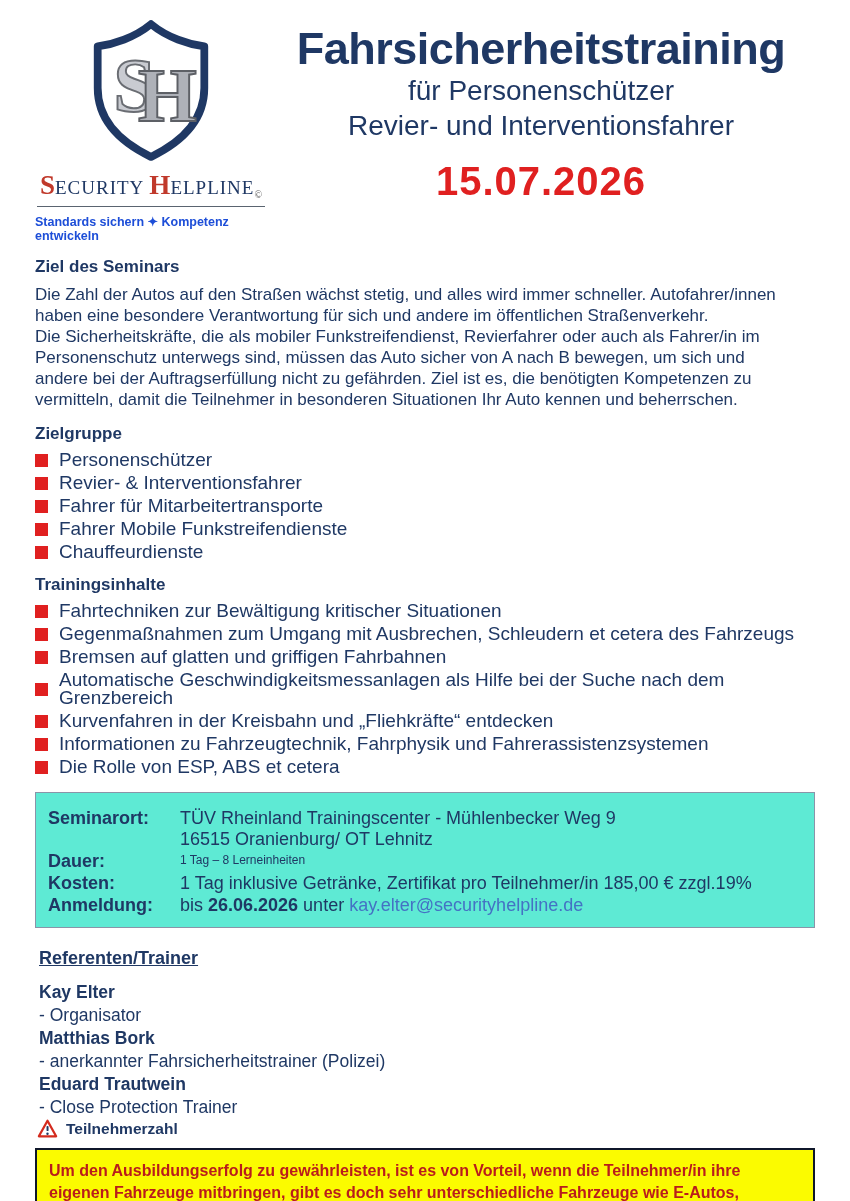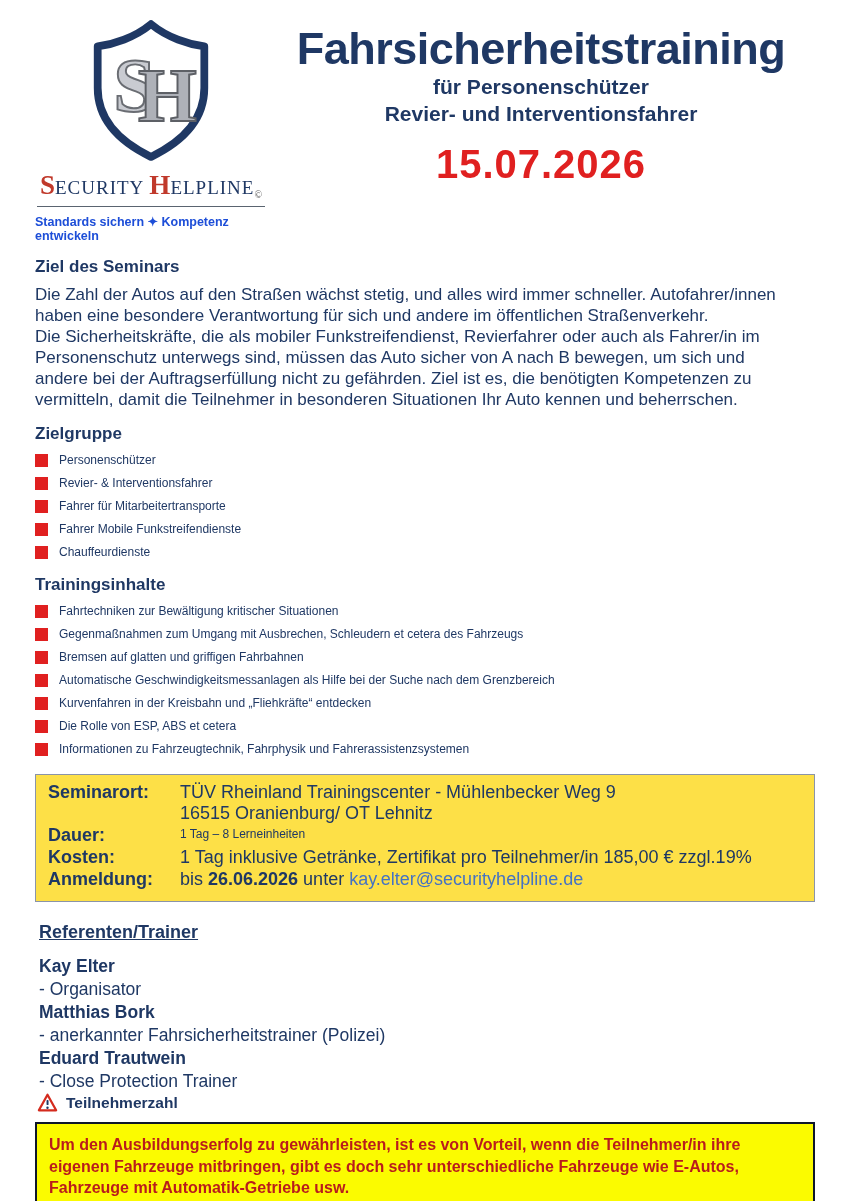--- a/index.html
+++ b/index.html
@@ -14,34 +14,34 @@
   .logo-col{width:232px;flex-shrink:0;display:flex;flex-direction:column;align-items:center;}
   .shield{margin-top:4px;}
   .brand-line{margin-top:6px;font-family:"Liberation Serif", serif;color:#1F3864;white-space:nowrap;}
   .brand-cap{font-size:27px;color:#C0392B;font-weight:bold;}
   .brand-rest{font-size:19px;letter-spacing:1px;}
   .brand-copy{font-size:10px;vertical-align:sub;color:#555;}
   .brand-rule{width:228px;border:none;border-top:1.5px solid #5a6470;margin:5px 0 7px 0;}
   .tagline{font-size:12.5px;font-weight:bold;color:#1d4ed8;}
   .title-col{flex:1;text-align:center;padding-top:12px;}
   .main-title{font-size:45px;font-weight:bold;line-height:1.02;margin:0;letter-spacing:-0.5px;}
-  .sub-title{font-size:21px;font-weight:bold;line-height:1.2;margin:2px 0 0 0;}
+  .sub-title{font-size:28px;font-weight:normal;line-height:1.2;margin:2px 0 0 0;}
   .date-line{font-size:40px;font-weight:bold;color:#E02020;margin-top:16px;letter-spacing:1px;}
 
   
   .sec-heading{font-size:17px;font-weight:bold;margin:14px 0 7px 0;}
   .goal-par{font-size:17px;line-height:21px;white-space:pre-line;margin:0;}
   .blist{margin:2px 0 0 0;}
-  .blist-item{display:flex;align-items:center;margin:0 0 5px 0;font-size:12px;line-height:18px;}
+  .blist-item{display:flex;align-items:center;margin:0 0 5px 0;font-size:19px;line-height:18px;}
   .bullet{width:13px;height:13px;background:#E02020;flex-shrink:0;margin-right:11px;}
 
   
   .infobox{
-    margin-top:16px;border:1.5px solid #8A94A8;background:#fde047;
-    padding:6px 12px 10px 12px;font-size:18px;
+    margin-top:16px;border:1.5px solid #8A94A8;background:#5eead4;
+    padding:14px 12px 10px 12px;font-size:18px;
   }
   .ib-row{display:flex;margin:1px 0;}
   .ib-label{width:132px;flex-shrink:0;font-weight:bold;}
   .ib-val{flex:1;}
   .ib-small{font-size:12px;padding-top:2px;}
   .ib-bold{font-weight:bold;}
   .ib-email{color:#4472C4;}
 
   
   .lower{display:flex;margin-top:18px;flex-direction:column;}
@@ -139,25 +139,25 @@
       <div class="blist-item">
           <span class="bullet"></span>
           <span>Automatische Geschwindigkeitsmessanlagen als Hilfe bei der Suche nach dem Grenzbereich</span>
         </div>
       <div class="blist-item">
           <span class="bullet"></span>
           <span>Kurvenfahren in der Kreisbahn und „Fliehkräfte“ entdecken</span>
         </div>
       <div class="blist-item">
           <span class="bullet"></span>
+          <span>Informationen zu Fahrzeugtechnik, Fahrphysik und Fahrerassistenzsystemen</span>
+        </div>
+      <div class="blist-item">
+          <span class="bullet"></span>
           <span>Die Rolle von ESP, ABS et cetera</span>
-        </div>
-      <div class="blist-item">
-          <span class="bullet"></span>
-          <span>Informationen zu Fahrzeugtechnik, Fahrphysik und Fahrerassistenzsystemen</span>
         </div>
     </div>
   </div>
 
   <div class="infobox">
     <div class="ib-row">
       <span class="ib-label">Seminarort:</span>
       <span class="ib-val">
         <span>TÜV Rheinland Trainingscenter - Mühlenbecker Weg 9</span><br>
         <span>16515 Oranienburg/ OT Lehnitz</span>

